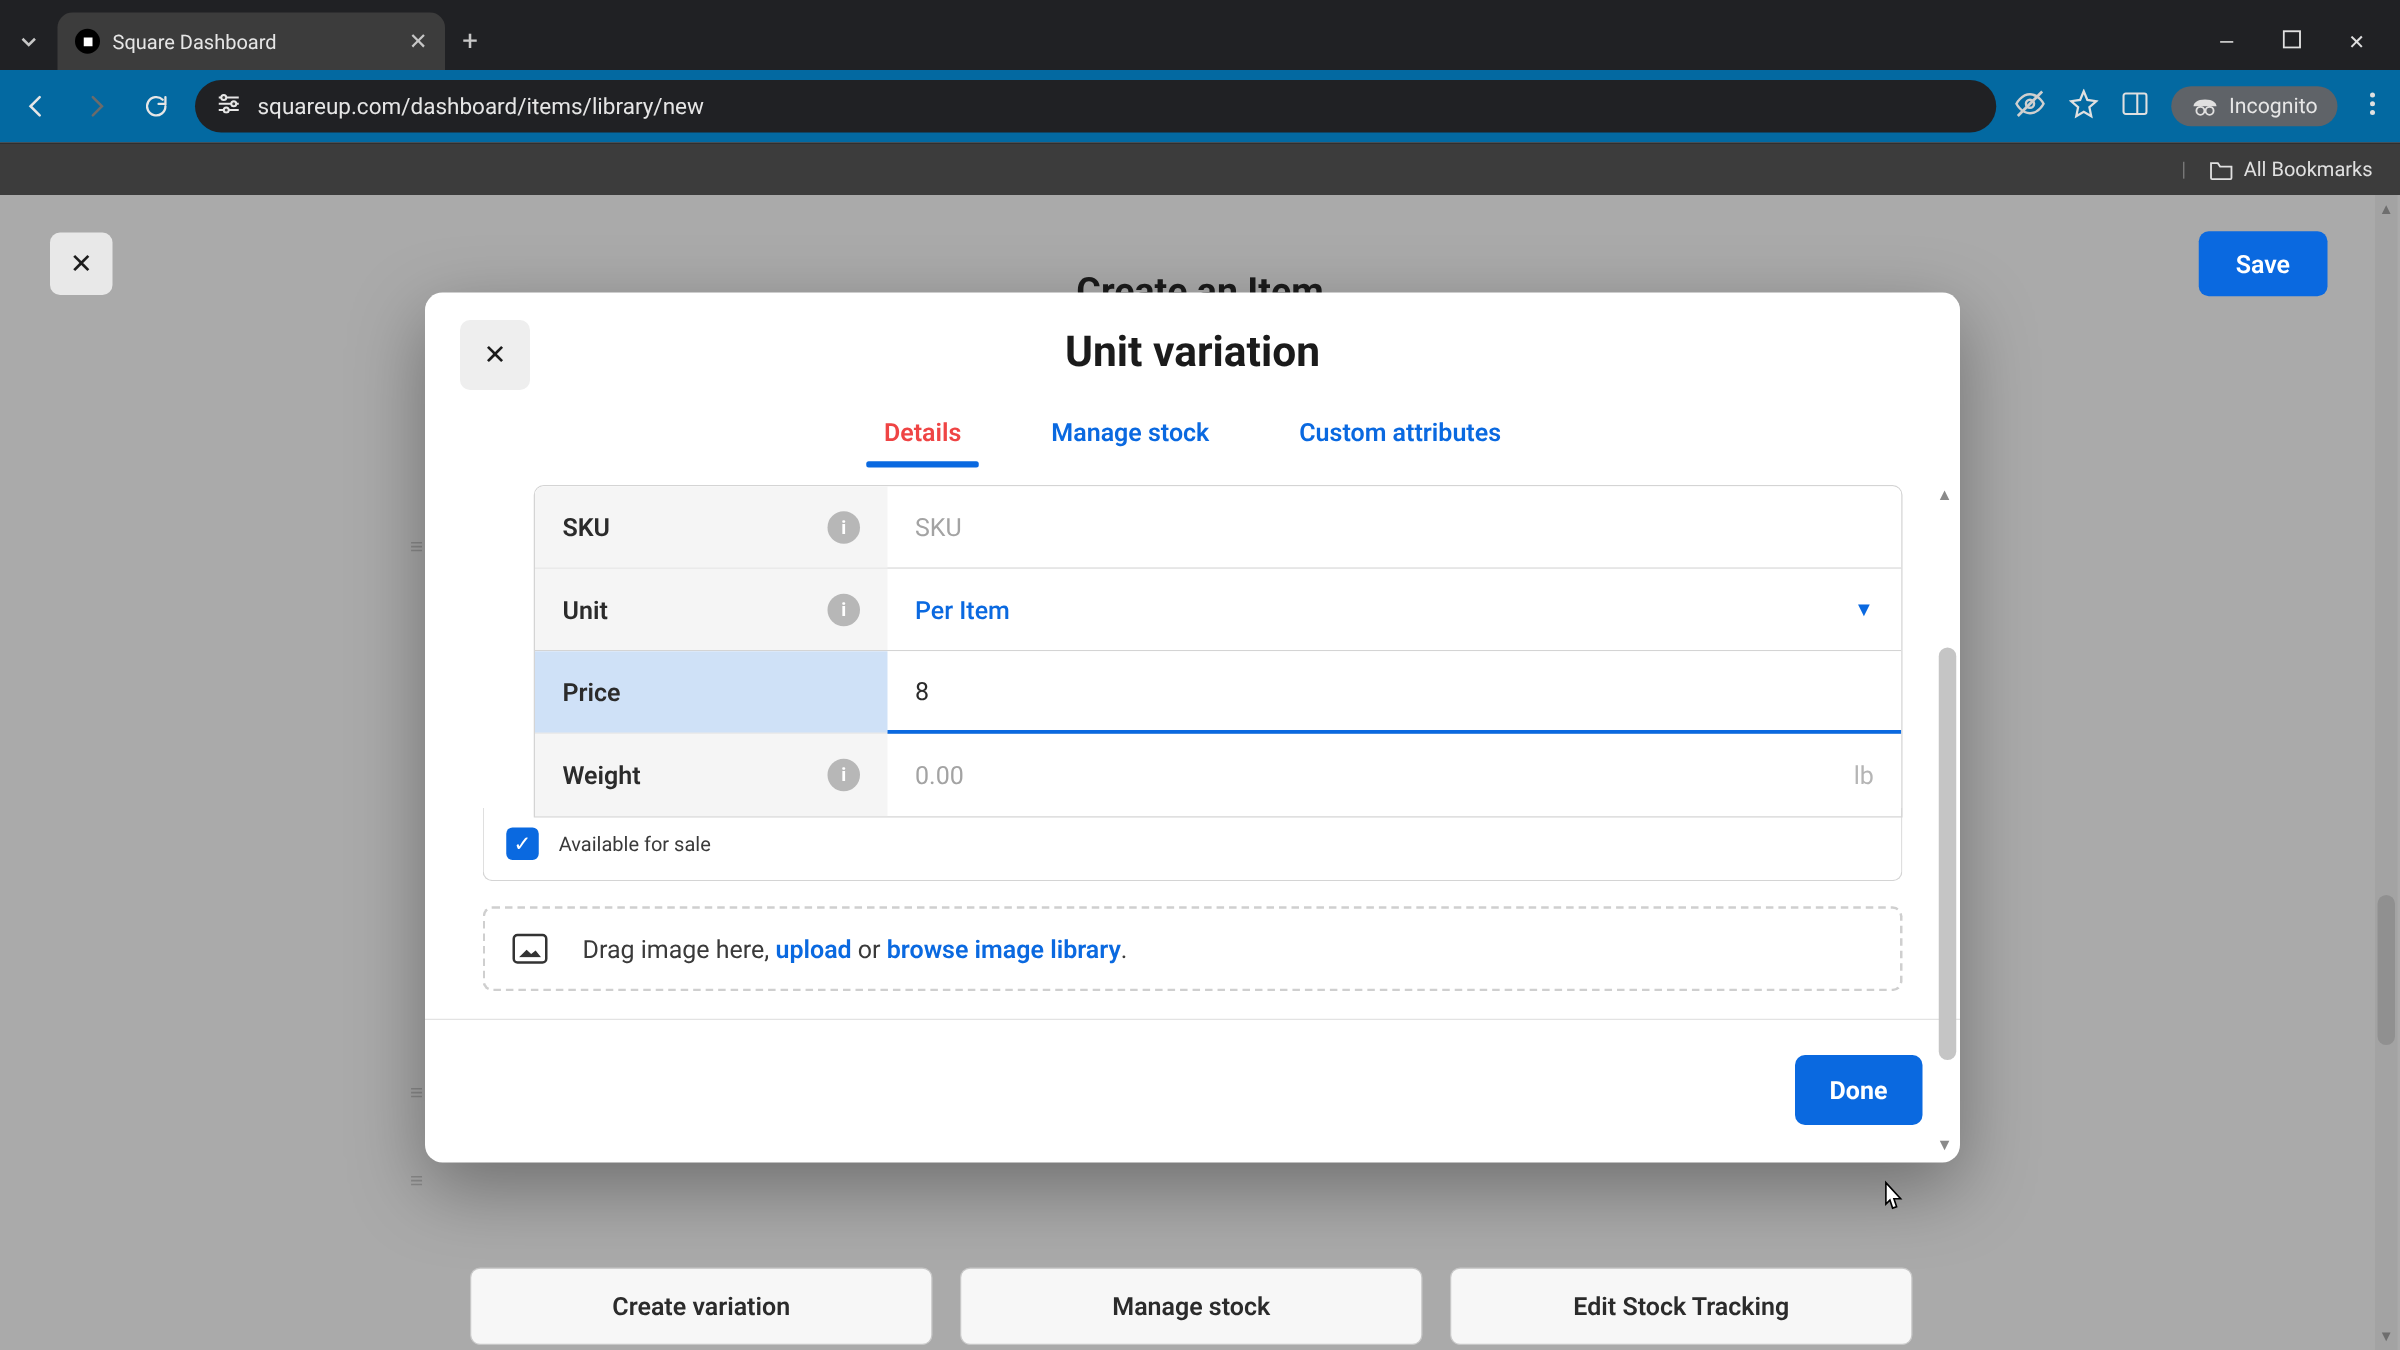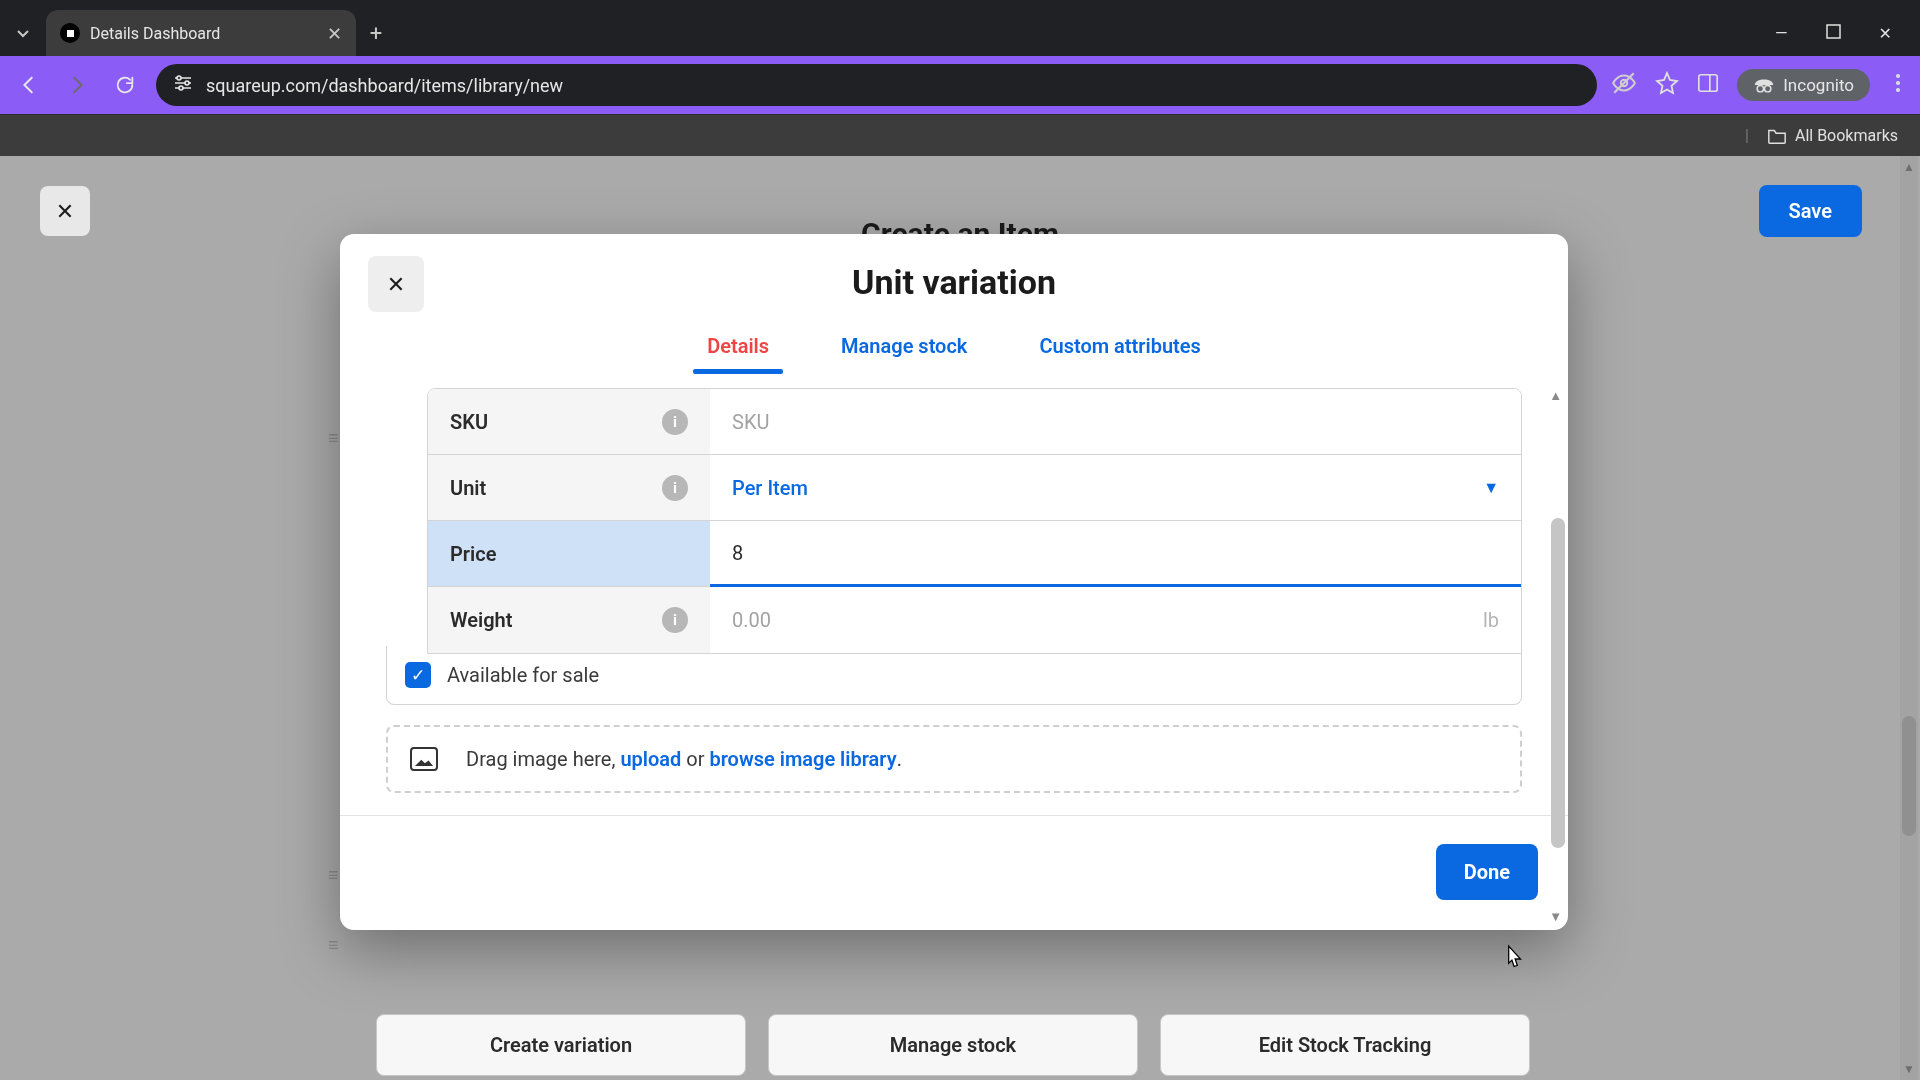--- a/index.html
+++ b/index.html
@@ -9,21 +9,21 @@
   .browser-top { background: #202124; height: 56px; display: flex; align-items: flex-end; }
   .tab-dropdown { width: 46px; height: 46px; display:flex; align-items:center; justify-content:center; color:#c7c7c7; }
   .tab { background: #3c3c3c; border-radius: 12px 12px 0 0; height: 46px; width: 310px; display:flex; align-items:center; padding:0 14px; color:#e6e6e6; gap:10px; font-size:16px; }
   .tab .favicon { width:20px; height:20px; background:#000; border-radius:50%; display:flex; align-items:center; justify-content:center; }
   .tab .favicon::after { content:""; width:7px; height:7px; background:#fff; }
   .tab .tab-x { margin-left:auto; color:#c7c7c7; font-size:18px; }
   .newtab { color:#c7c7c7; width:40px; height:46px; display:flex; align-items:center; justify-content:center; font-size:22px; }
   .window-controls { margin-left:auto; display:flex; align-items:center; color:#e0e0e0; gap:38px; padding-right:28px; height:46px; }
   .win-ctrl { font-size:16px; }
 
-  .toolbar { background: #8b5cf6; height: 58px; display:flex; align-items:center; padding:0 12px; gap:14px; color:#e6e6e6;justify-content:center; }
+  .toolbar { background: #0369a1; height: 58px; display:flex; align-items:center; padding:0 12px; gap:14px; color:#e6e6e6;justify-content:center; }
   .toolbar .nav-btn { width:34px; height:34px; display:flex; align-items:center; justify-content:center; color:#cfcfcf; font-size:22px; }
   .toolbar .nav-btn.dis { color:#6b6b6b; }
   .url-bar { flex:1; background:#202124; border-radius:24px; height:42px; display:flex; align-items:center; padding:0 18px; gap:14px; font-size:18px; color:#e6e6e6; }
   .url-bar .tune { font-size:16px; }
   .right-icons { display:flex; align-items:center; gap:18px; }
   .incog-pill { background:#5f6368; border-radius:22px; padding:6px 16px; display:flex; align-items:center; gap:8px; font-size:17px; }
   .incog-pill .mask { width:22px; }
 
   .bookmarks { background:#3c3c3c; height:42px; display:flex; align-items:center; justify-content:flex-end; padding:0 22px; color:#e0e0e0; font-size:16px; border-top:1px solid #2b2b2b; }
   .bookmarks .sep { color:#777; margin-right:18px; }
@@ -65,21 +65,21 @@
   .row .inputcell input { width:100%; border:none; outline:none; font-size:20px; background:transparent; color:#2b2b2b; }
   .row .inputcell input::placeholder { color:#a3a3a3; }
   .row.active .inputcell { border-bottom:3px solid #0a69e0; margin-bottom:-1px; }
   .unit-val { color:#0a69e0; font-weight:500; }
   .chev { margin-left:auto; color:#0a69e0; font-size:16px; }
   .wt-unit { color:#b5b5b5; font-size:20px; }
 
   .check-row { border:1px solid #d4d4d4; border-top:none; border-radius:0 0 8px 8px; padding:16px 18px; display:flex; align-items:center; gap:16px; margin-top:-8px; }
   .grid.topr { border-radius:8px 8px 0 0;margin-left:41px; }
   .checkbox { width:26px; height:26px; background:#0a69e0; border-radius:5px; display:flex; align-items:center; justify-content:center; color:#fff; font-size:17px; }
-  .check-label { font-size:20px; color:#3a3a3a; }
+  .check-label { font-size:16px; color:#3a3a3a; }
 
   .drop { margin-top:20px; border:2px dashed #cfcfcf; border-radius:8px; padding:20px 22px; display:flex; align-items:center; gap:28px; font-size:20px; color:#3a3a3a; }
   .drop .img-icon { width:28px; height:24px; border:2px solid #333; border-radius:4px; position:relative; }
   .drop .img-icon::after { content:""; position:absolute; left:3px; bottom:3px; right:3px; height:7px; background:#333; clip-path: polygon(0 100%, 35% 10%, 55% 60%, 75% 20%, 100% 100%); }
   .drop .link { color:#0a69e0; font-weight:600; }
 
   .modal-footer { display:flex; justify-content:flex-end; padding:28px 30px 30px; margin-top:22px; border-top:1px solid #e3e3e3; }
   .done-btn { background:#0a69e0; color:#fff; border-radius:8px; padding:16px 28px; font-size:20px; font-weight:700; }
 
   
@@ -99,21 +99,21 @@
 <body>
 
 <div class="browser-top">
   <div class="tab-dropdown">
     <svg width="16" height="16" viewBox="0 0 16 16">
         <path d="M3 6l5 5 5-5" stroke="#c7c7c7" stroke-width="2" fill="none"></path>
       </svg>
   </div>
   <div class="tab">
     <span class="favicon"></span>
-    <span>Details Dashboard</span>
+    <span>Square Dashboard</span>
     <span class="tab-x">✕</span>
   </div>
   <div class="newtab">+</div>
   <div class="window-controls">
     <span class="win-ctrl">—</span>
     <span class="win-ctrl">
       <svg width="15" height="15" viewBox="0 0 15 15">
           <rect x="1" y="1" width="13" height="13" stroke="#e0e0e0" stroke-width="1.5" fill="none"></rect>
         </svg>
     </span>

